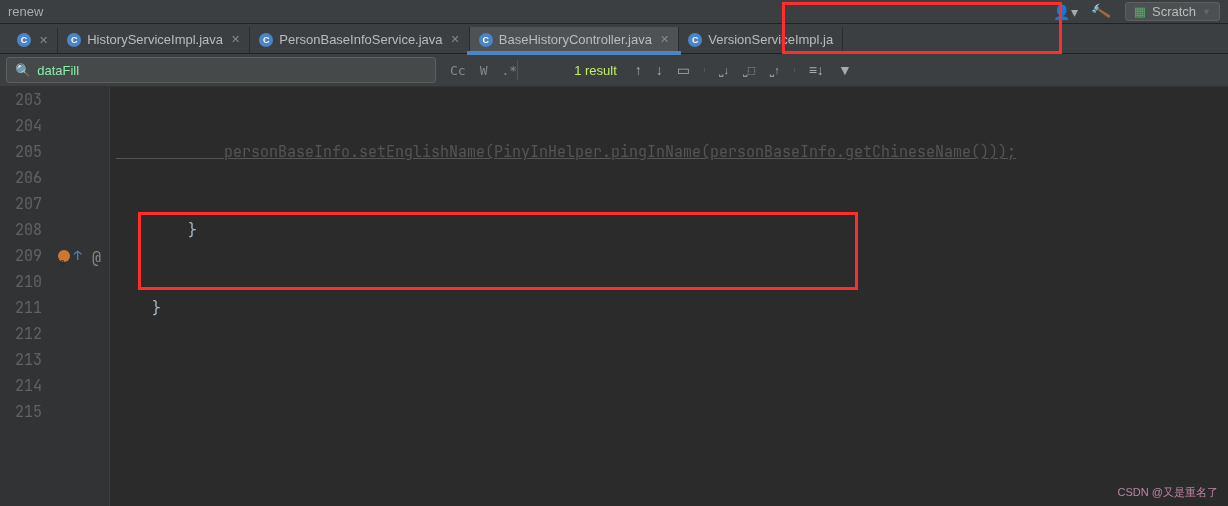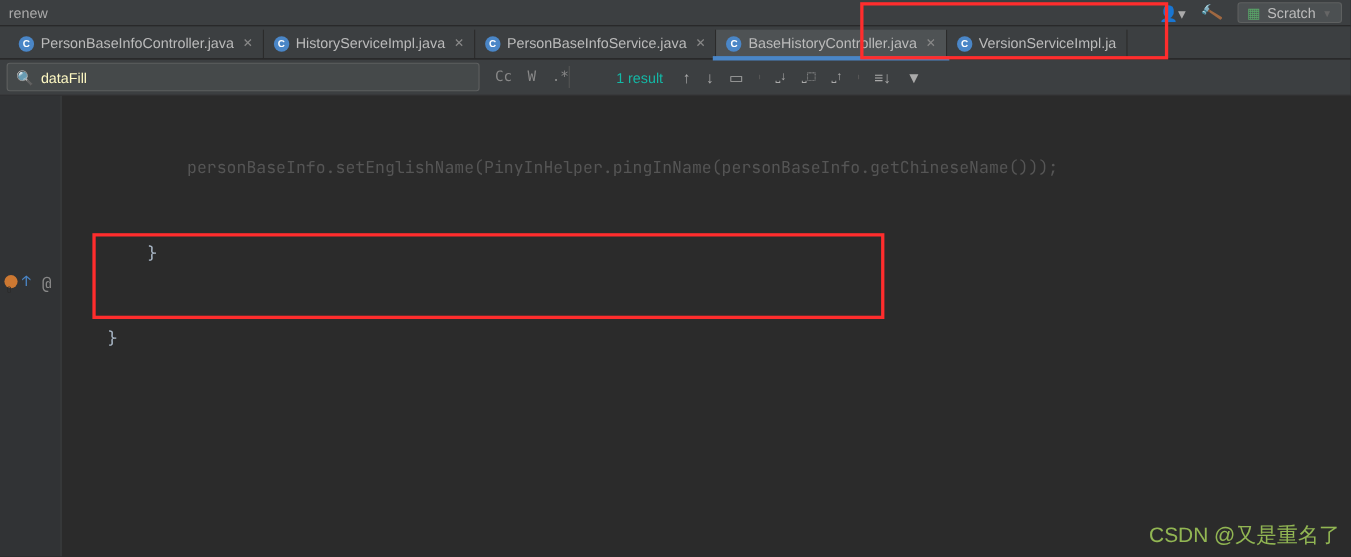--- a/index.html
+++ b/index.html
@@ -45,26 +45,26 @@
     height:33px; background:#3c3f41; display:flex; align-items:center;
     border-bottom:1px solid #323232;
   }
   .findbar .search {
     display:flex; align-items:center; background:#45494a; width:430px;
     height:26px; margin-left:6px; padding:0 8px; border-radius:3px;
     border:1px solid #5e6060;
   }
   .findbar .search .mag { color:#aaa; font-size:13px; margin-right:6px; }
   .findbar .search input {
-    flex:1; background:transparent; border:none; color:#fef9c3;
+    flex:1; background:transparent; border:none; color:#86efac;
     font-size:13px; outline:none;
   }
   .findbar .opts { display:flex; align-items:center; gap:14px;
     color:#888; margin-left:14px; font-family:monospace; }
-  .findbar .result { margin-left:42px; color:#14b8a6; }
+  .findbar .result { margin-left:56px; color:#bef264; }
   .findbar .navicons { display:flex; align-items:center; gap:14px;
     margin-left:18px; color:#aaa; font-size:14px; }
   .findbar .navicons span { cursor:pointer; }
   .sep { width:1px; background:#555; align-self:stretch; margin:6px 0; }
 
   .editor { display:flex; height:calc(506px - 24px - 30px - 33px);
     font-family: "JetBrains Mono","Consolas",monospace; font-size:15px;
     line-height:26px; background:#2b2b2b; }
   .gutter { width:54px; text-align:right; color:#606366; padding-right:12px;
     user-select:none; background:#313335; }
@@ -74,21 +74,21 @@
     color:#888; font-size:13px; }
   .gut-icon { width:12px; height:12px; border-radius:50%; }
   .code { flex:1; padding-left:6px; position:relative; white-space:pre; }
   .code .line { height:26px; }
   .hint { color:#6e6e6e; position:absolute; font-style:normal; }
   .red-box-code {
     position:absolute; border:3px solid #ff2d2d; pointer-events:none;
   }
   .c-plain  { color:#a9b7c6; }
   .watermark { position:absolute; right:10px; bottom:6px;
-    color:#bef264; font-size:19px; font-family:"Microsoft YaHei",sans-serif;
+    color:#f9a8d4; font-size:11px; font-family:"Microsoft YaHei",sans-serif;
     opacity:.7; pointer-events:none; }
 </style>
 </head>
 <body>
 
 <div class="topbar">
   <span class="title">renew</span>
   <div class="icons">
     <span class="person-icon">👤▾</span>
     <span class="hammer">🔨</span>
@@ -96,21 +96,20 @@
       <span style="color:#59a869">▦</span>
       <span>Scratch</span>
       <span class="chev">▼</span>
     </div>
   </div>
 </div>
 
 <div class="tabs">
   <div class="tab">
     <span class="ico">C</span>
-    <span>PersonBaseInfoController.java</span>
     <span class="close">✕</span>
   </div>
   <div class="tab">
     <span class="ico">C</span>
     <span>HistoryServiceImpl.java</span>
     <span class="close">✕</span>
   </div>
   <div class="tab">
     <span class="ico">C</span>
     <span>PersonBaseInfoService.java</span>
@@ -149,31 +148,49 @@
     <span style="font-size:11px;">⎵↓</span>
     <span style="font-size:11px;">⎵⬚</span>
     <span style="font-size:11px;">⎵↑</span>
     <div class="sep"></div>
     <span>≡↓</span>
     <span>▼</span>
   </div>
 </div>
 
 <div class="editor">
+  <div class="gutter">
+    <div></div>
+    <div>203</div>
+    <div>204</div>
+    <div>205</div>
+    <div></div>
+    <div>206</div>
+    <div>207</div>
+    <div>208</div>
+    <div>209</div>
+    <div>210</div>
+    <div>211</div>
+    <div>212</div>
+    <div>213</div>
+    <div>214</div>
+    <div>215</div>
+    <div></div>
+  </div>
   <div class="markers">
     <div class="mark" style="top:156px;left:4px;">
       <span class="gut-icon" style="background:#cc7832; position:relative;">
         <span style="position:absolute;left:2px;top:1px;color:#2b2b2b;font-size:8px;">O</span>
       </span>
       <span style="color:#4a86c7;">↑</span>
     </div>
     <span style="position:absolute;top:158px;left:38px;color:#888;">@</span>
   </div>
   <div class="code">
-    <div class="line" style="color:#555;"><span>            personBaseInfo.setEnglishName(PinyInHelper.pingInName(personBaseInfo.getChineseName()));</span></div>
+    <div class="line" style="color:#555;text-decoration:underline;"><span>            personBaseInfo.setEnglishName(PinyInHelper.pingInName(personBaseInfo.getChineseName()));</span></div>
     <div class="line"><span class="c-plain">        }</span></div>
     <div class="line"><span class="c-plain">    }</span></div>
     <div class="line"> </div>
     <div class="line" style="position:relative;">
       <span class="hint" style="left:52px;">
         &nbsp;&nbsp;
         
         
       </span>
     </div>

